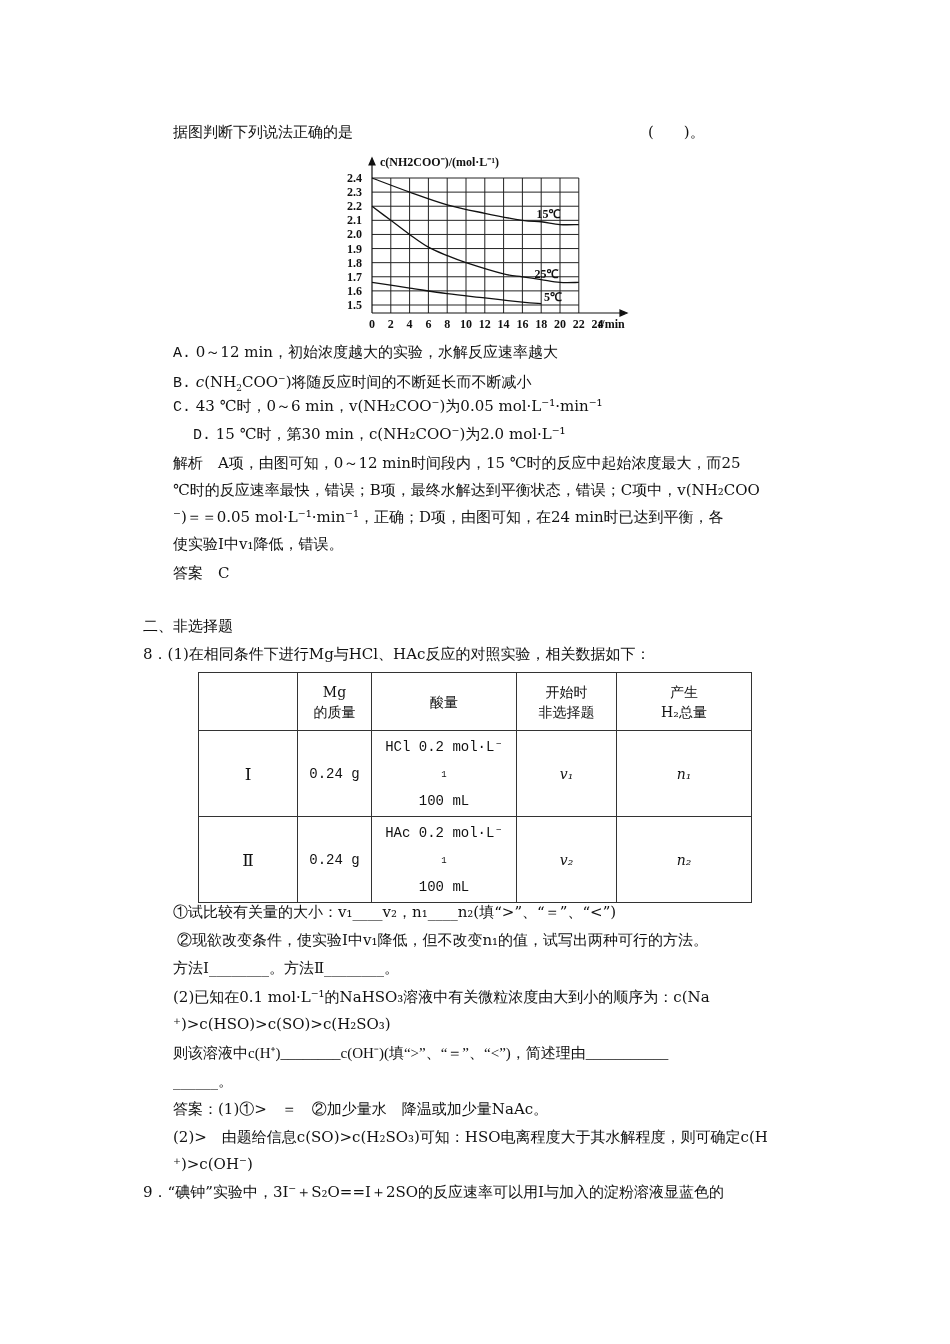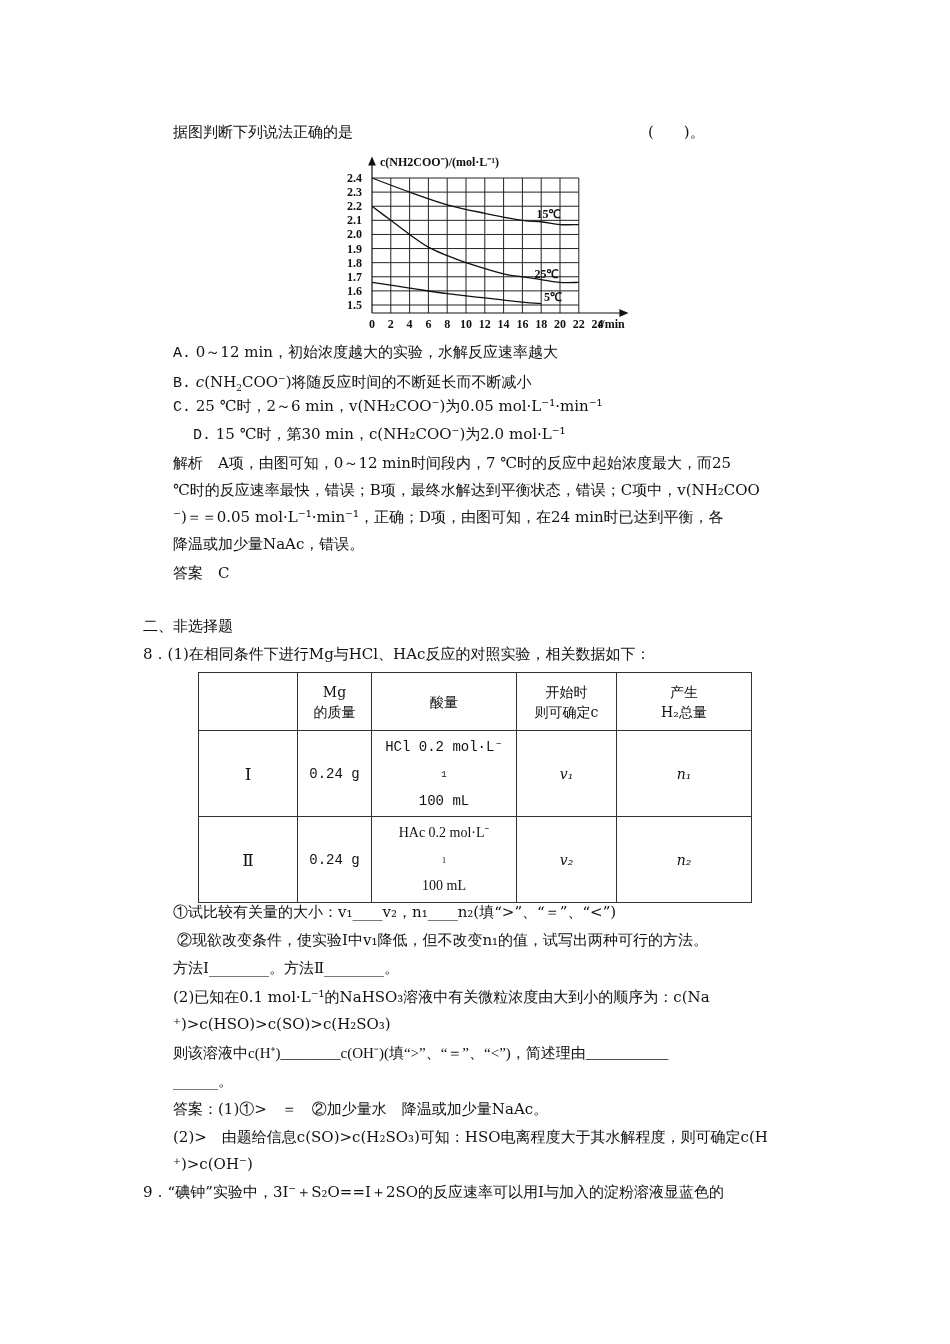--- a/index.html
+++ b/index.html
@@ -91,56 +91,56 @@
 <div class="line" style="left:173px;top:342px;">
   <span class="mono">A.</span>
   <span>0～12 min，初始浓度越大的实验，水解反应速率越大</span>
 </div>
 <div class="line" style="left:173px;top:368px;">
   <span class="mono">B.</span>
   <i>c</i><span>(NH</span><sub>2</sub><span>COO</span><sup>−</sup><span>)将随反应时间的不断延长而不断减小</span>
 </div>
 <div class="line" style="left:173px;top:396px;">
   <span class="mono">C.</span>
-  <span>25 ℃时，2～6 min，v(NH₂COO⁻)为0.05 mol·L⁻¹·min⁻¹</span>
+  <span>43 ℃时，0～6 min，v(NH₂COO⁻)为0.05 mol·L⁻¹·min⁻¹</span>
 </div>
 <div class="line" style="left:173px;top:424px;margin-left:20px;">
   <span class="mono">D.</span>
   <span>15 ℃时，第30 min，c(NH₂COO⁻)为2.0 mol·L⁻¹</span>
 </div>
 
-<div class="line" style="left:173px;top:453px;">解析　A项，由图可知，0～12 min时间段内，7 ℃时的反应中起始浓度最大，而25</div>
+<div class="line" style="left:173px;top:453px;">解析　A项，由图可知，0～12 min时间段内，15 ℃时的反应中起始浓度最大，而25</div>
 <div class="line" style="left:173px;top:480px;">℃时的反应速率最快，错误；B项，最终水解达到平衡状态，错误；C项中，v(NH₂COO</div>
 <div class="line" style="left:173px;top:507px;">⁻)＝＝0.05 mol·L⁻¹·min⁻¹，正确；D项，由图可知，在24 min时已达到平衡，各</div>
-<div class="line" style="left:173px;top:534px;">降温或加少量NaAc，错误。</div>
+<div class="line" style="left:173px;top:534px;">使实验Ⅰ中v₁降低，错误。</div>
 <div class="line" style="left:173px;top:563px;">答案　C</div>
 
 <div class="line" style="left:143px;top:616px;">二、非选择题</div>
 <div class="line" style="left:143px;top:644px;">8．(1)在相同条件下进行Mg与HCl、HAc反应的对照实验，相关数据如下：</div>
 
 <table class="data">
   <tbody>
       <tr style="height:58px;">
     <td style="width:98px;"></td>
     <td style="width:73px;"><span>Mg</span><br><span>的质量</span></td>
     <td style="width:144px;"><span>酸量</span></td>
-    <td style="width:99px;"><span>开始时</span><br><span>则可确定c</span></td>
+    <td style="width:99px;"><span>开始时</span><br><span>非选择题</span></td>
     <td style="width:134px;margin-top:32px;"><span>产生</span><br><span>H₂总量</span></td>
   </tr>
   <tr style="height:86px;">
     <td style="font-size:17px;">Ⅰ</td>
     <td class="mono">0.24 g</td>
     <td class="mono" style="line-height:26px;"><span>HCl 0.2 mol·L⁻</span><br><span style="font-size:9px;">1</span><br><span>100 mL</span></td>
     <td><i>v₁</i></td>
     <td><i>n₁</i></td>
   </tr>
   <tr style="height:86px;">
     <td style="font-size:17px;">Ⅱ</td>
     <td class="mono">0.24 g</td>
-    <td class="mono" style="line-height:26px;font-family:Liberation Serif, serif;"><span>HAc 0.2 mol·L⁻</span><br><span style="font-size:9px;">1</span><br><span>100 mL</span></td>
+    <td class="mono" style="line-height:26px;"><span>HAc 0.2 mol·L⁻</span><br><span style="font-size:9px;">1</span><br><span>100 mL</span></td>
     <td><i>v₂</i></td>
     <td><i>n₂</i></td>
   </tr>
 </tbody>
   </table>
 
 <div class="line" style="left:173px;top:902px;">①试比较有关量的大小：v₁____v₂，n₁____n₂(填“&gt;”、“＝”、“&lt;”)</div>
 <div class="line" style="left:177px;top:930px;">②现欲改变条件，使实验Ⅰ中v₁降低，但不改变n₁的值，试写出两种可行的方法。</div>
 <div class="line" style="left:173px;top:958px;">方法Ⅰ________。方法Ⅱ________。</div>
 <div class="line" style="left:173px;top:987px;">(2)已知在0.1 mol·L⁻¹的NaHSO₃溶液中有关微粒浓度由大到小的顺序为：c(Na</div>

